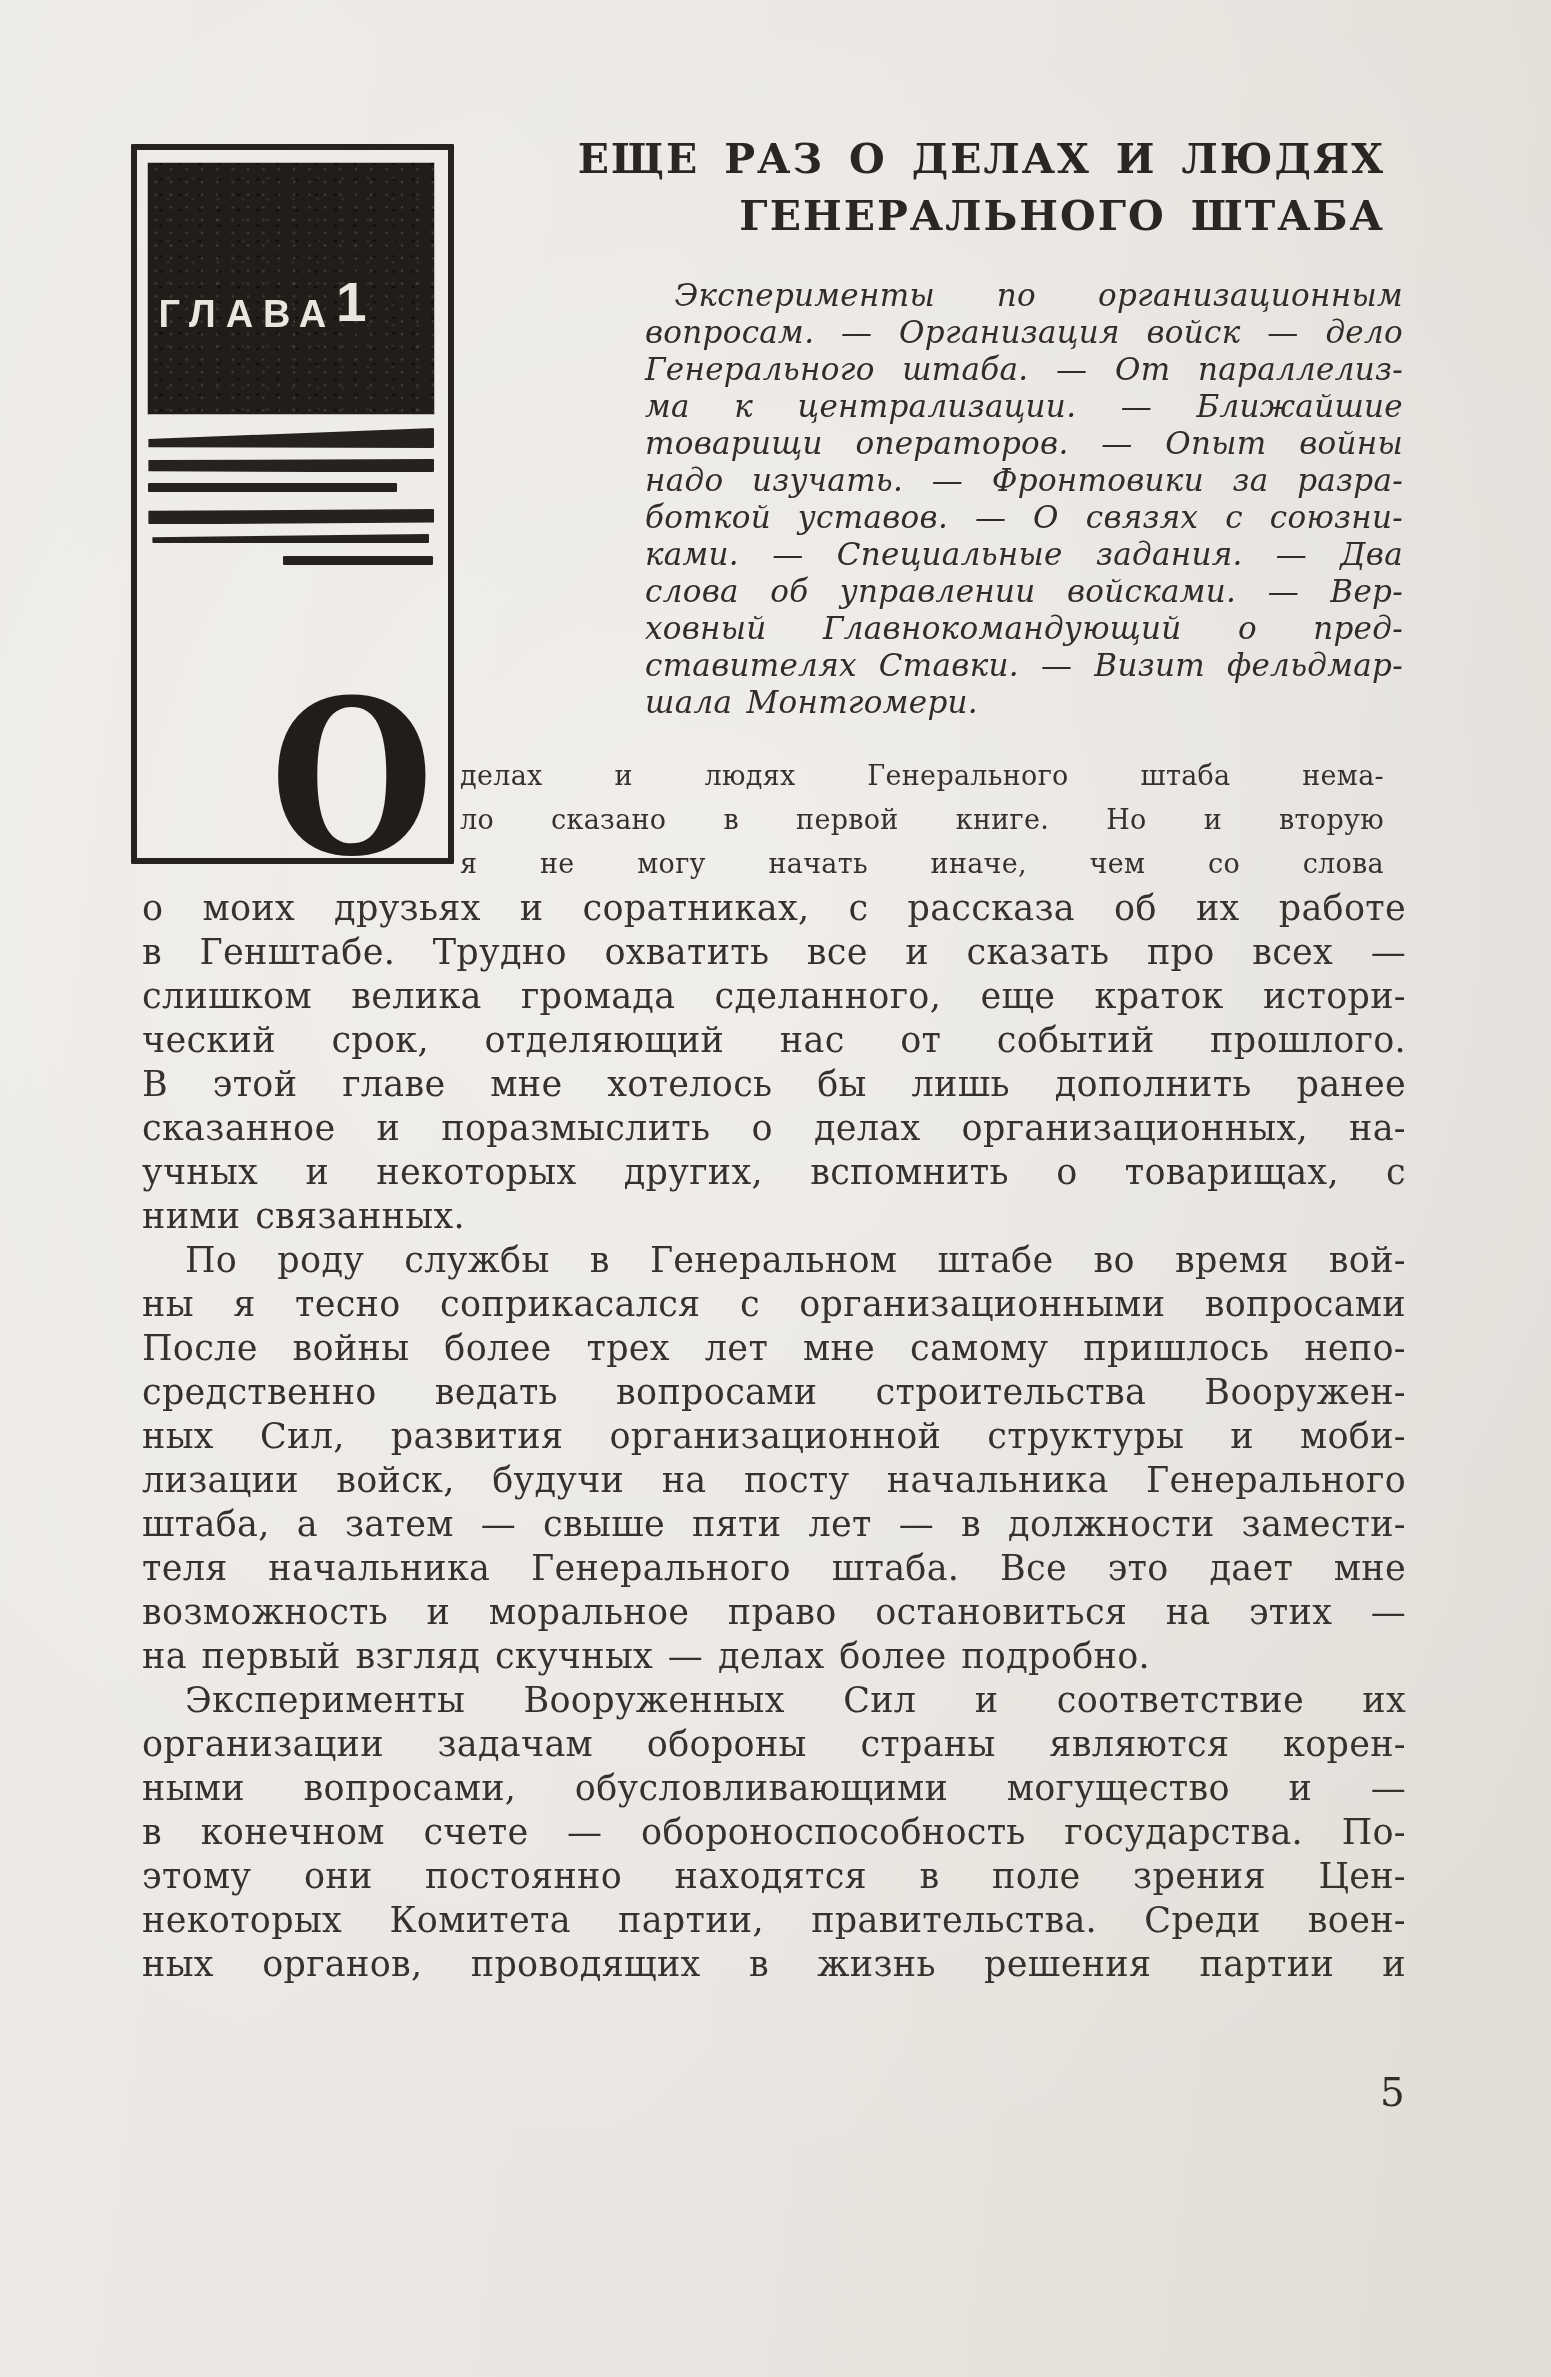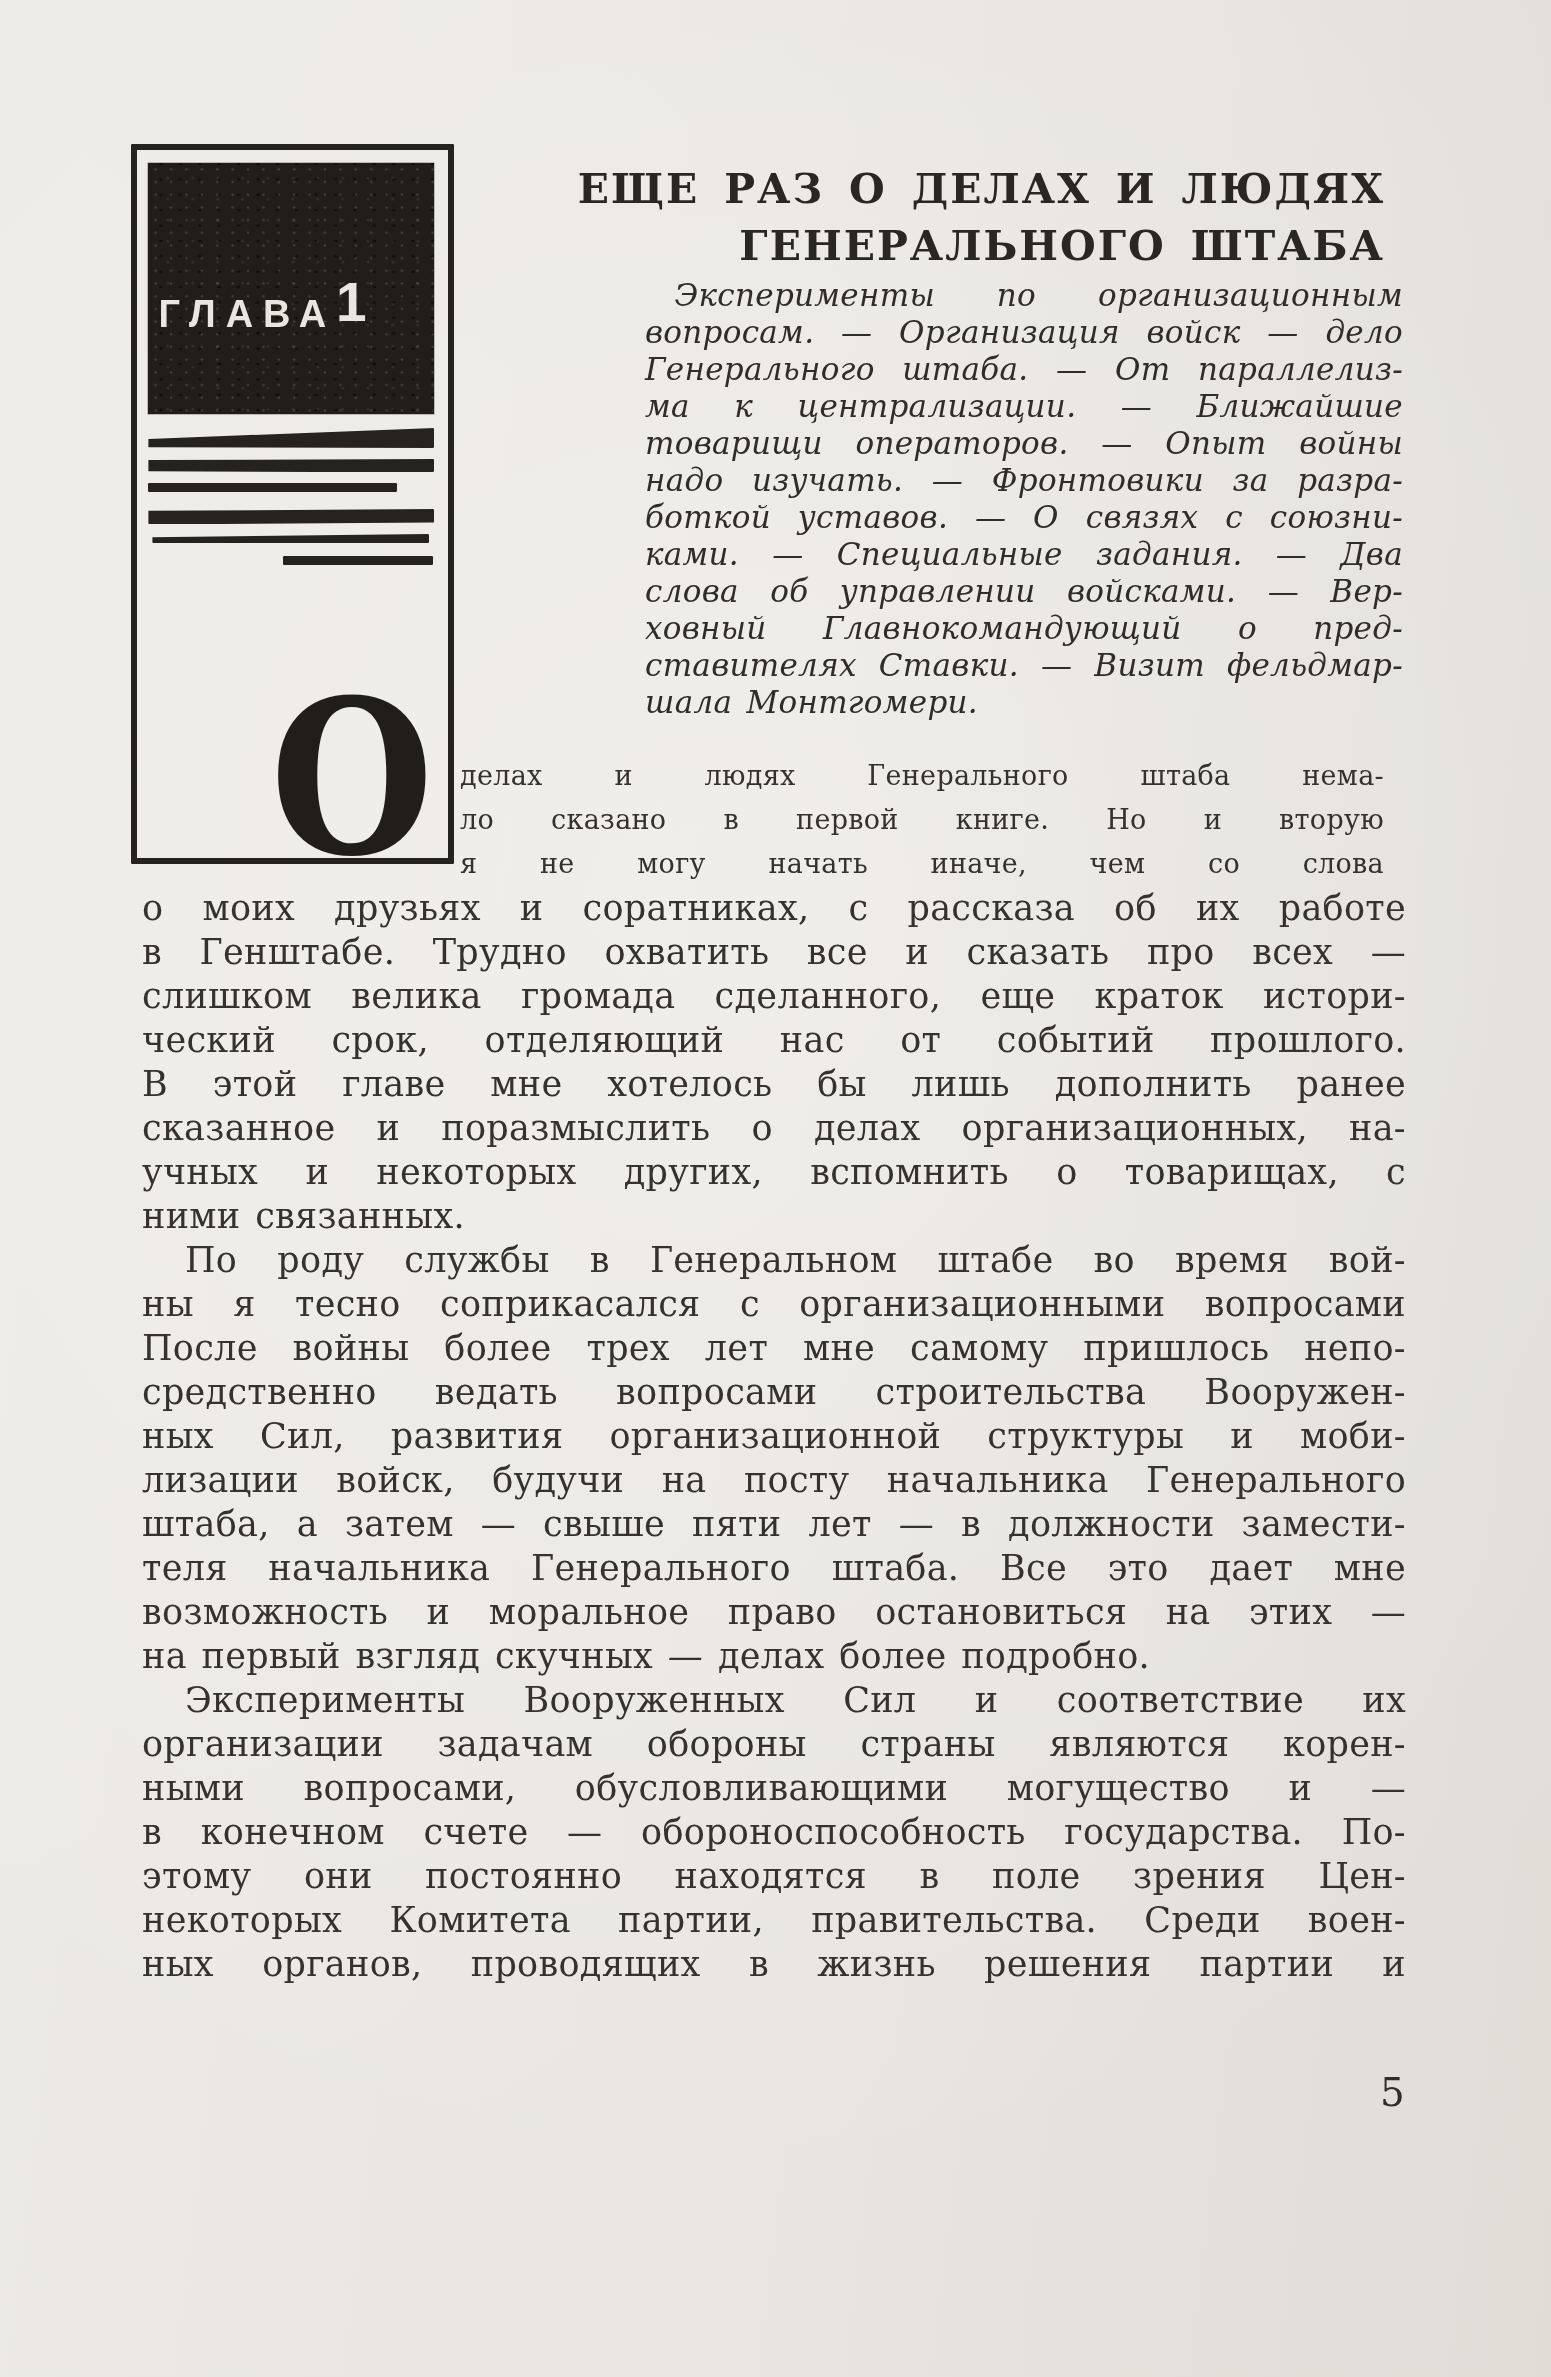--- a/index.html
+++ b/index.html
@@ -82,21 +82,20 @@
     position: absolute;
     top: 131px; right: 167px;
     text-align: right;
     font-weight: bold;
     font-size: 41px;
     line-height: 57px;
     letter-spacing: 2px;
     word-spacing: 8.7px;
     color: #2a2723;
     white-space: nowrap;
-    margin-top: 30px;
   }
 
   
   .summary {
     position: absolute;
     left: 645px; top: 277px;
     width: 758px;
     font-style: italic;
     font-size: 31px;
     line-height: 37px;

